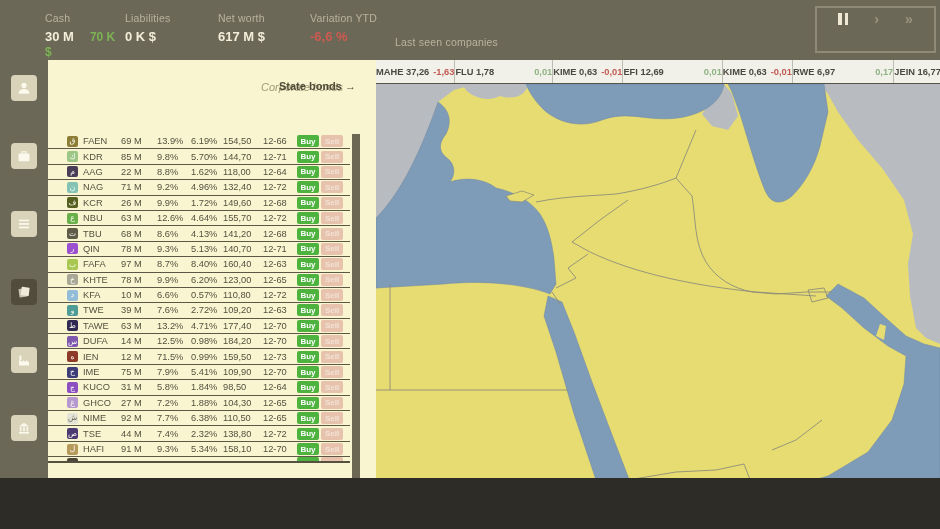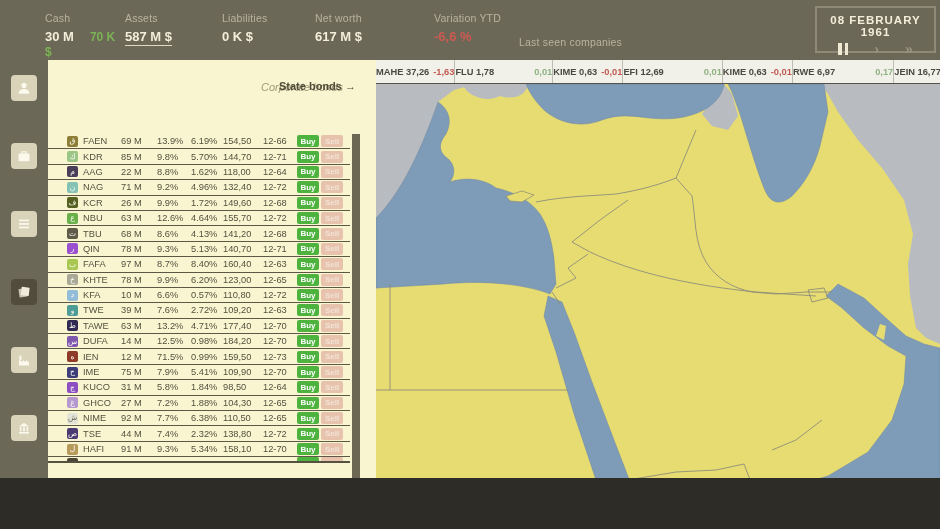--- a/index.html
+++ b/index.html
@@ -71,43 +71,38 @@
 <body>
 
 <div id="app">
 
   <div class="topbar">
     <div class="stats">
         <div class="stat" style="width: 80px;">
           <div class="stat-label">Cash</div>
           <div class="stat-value"><span>30 M</span><span class="stat-extra">70 K $</span></div>
         </div>
-        <div class="stat" style="width: 97px;">
-          <div class="stat-label">Assets</div>
-          <div class="stat-value"><span class="val-underline ">587 M $</span></div>
-        </div>
         <div class="stat" style="width: 93px;">
           <div class="stat-label">Liabilities</div>
           <div class="stat-value"><span>0 K $</span></div>
         </div>
         <div class="stat" style="width: 92px;">
           <div class="stat-label">Net worth</div>
           <div class="stat-value"><span>617 M $</span></div>
         </div>
-        <div class="stat" style="width: 85px; margin-left: 27px;">
+        <div class="stat" style="width: 85px;">
           <div class="stat-label">Variation YTD</div>
           <div class="stat-value"><span class="val-red">-6,6 %</span></div>
         </div>
         <div class="stat" style="width: 200px; margin-top: 24px;">
           <div class="stat-label">Last seen companies</div>
           <div class="stat-value"><span></span></div>
         </div>
       </div>
     <div class="datebox">
-      <div class="date-text">08 FEBRUARY 1961</div>
       <div class="date-controls">
         <span class="pause-bars">
             <i></i>
             <i></i>
           </span>
         <span class="chev">›</span>
         <span class="chev">»</span>
       </div>
     </div>
   </div>

